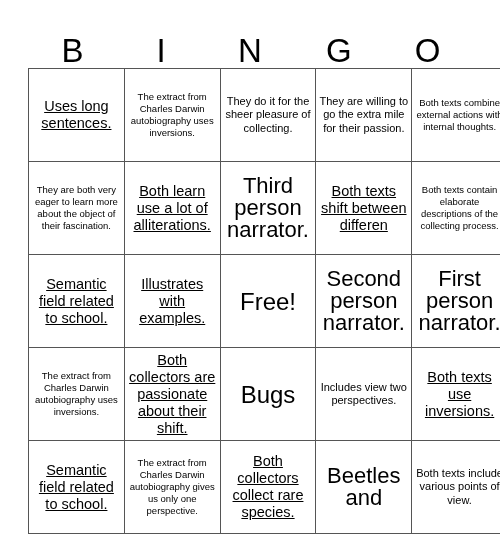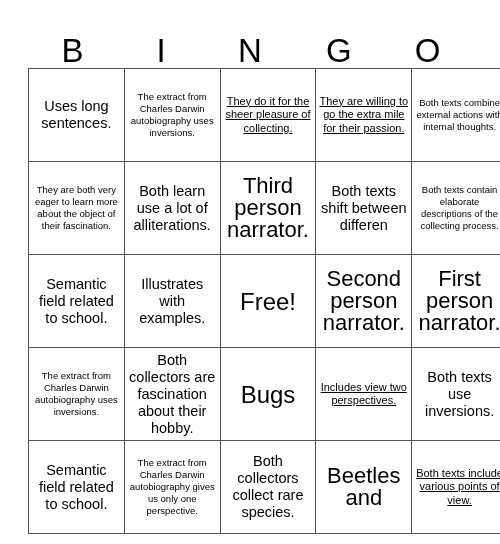--- a/index.html
+++ b/index.html
@@ -48,22 +48,22 @@
     height: 88px;
     padding: 2px 3px;
     text-align: center;
     vertical-align: middle;
     overflow: hidden;
     color: #000000;
     font-family: "Liberation Sans", sans-serif;
   }
   .sz-xl { font-size: 24px; line-height: 33px; }
   .sz-lg { font-size: 22px; line-height: 22px; }
-  .sz-md { font-size: 14.5px; line-height: 17px; }
-  .sz-sm { font-size: 11px; line-height: 13.5px; text-decoration: underline; }
+  .sz-md { font-size: 14.5px; line-height: 17px; text-decoration: underline; }
+  .sz-sm { font-size: 11px; line-height: 13.5px; }
   .sz-xs { font-size: 9.5px; line-height: 12px; }
   .clip { display: block; max-height: 84px; overflow: hidden; }
 </style>
 </head>
 <body>
 
 <div class="card">
 
   <div class="header-row">
     <div class="header-cell">B</div>
@@ -124,21 +124,21 @@
           </td>
         <td class="sz-lg">
             <span class="clip">First person narrator.</span>
           </td>
       </tr>
       <tr>
         <td class="sz-xs">
             <span class="clip">The extract from Charles Darwin autobiography uses inversions.</span>
           </td>
         <td class="sz-md">
-            <span class="clip">Both collectors are fascination about their hobby.</span>
+            <span class="clip">Both collectors are passionate about their shift.</span>
           </td>
         <td class="sz-xl">
             <span class="clip">Bugs</span>
           </td>
         <td class="sz-sm">
             <span class="clip">Includes view two perspectives.</span>
           </td>
         <td class="sz-md">
             <span class="clip">Both texts use inversions.</span>
           </td>

